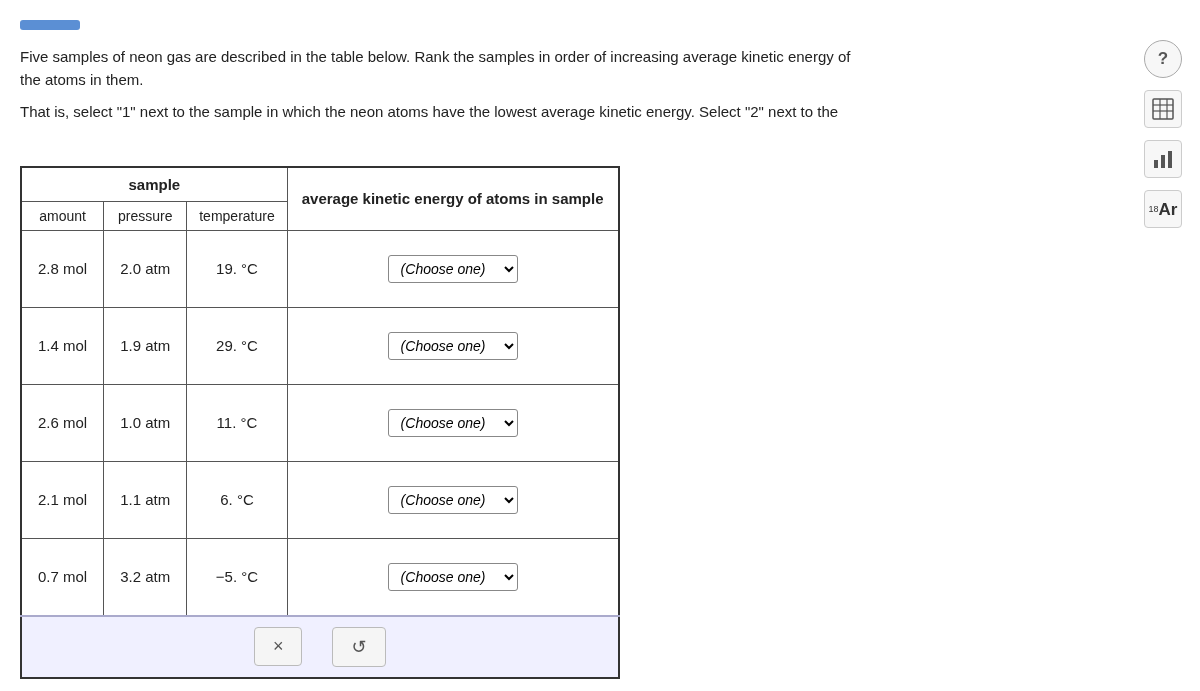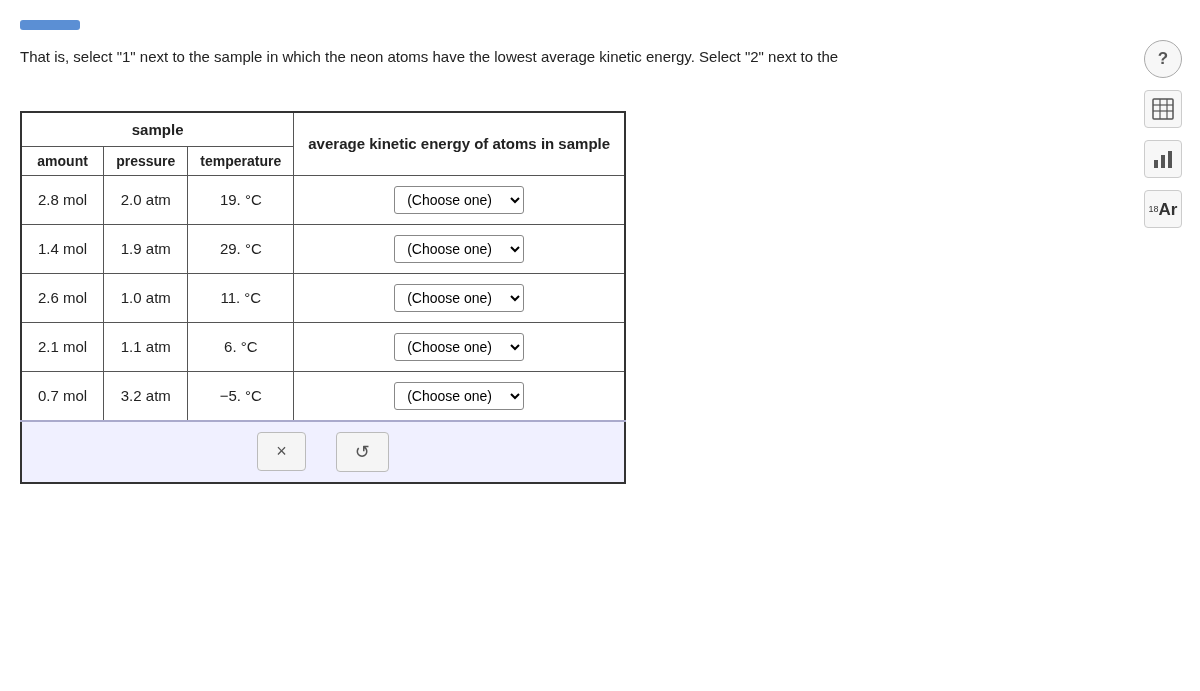--- a/index.html
+++ b/index.html
@@ -48,44 +48,45 @@
     }
 
     .header-avg {
       font-weight: bold;
       text-align: center;
       vertical-align: middle;
       line-height: 1.4;
     }
 
     .subheader th {
-      font-weight: bold;
+      font-weight: normal;
       font-size: 14px;
       padding: 6px 12px;
       border-top: 1.5px solid #555;
       margin-top: 11px;
     }
 
     .data-row td {
       font-size: 15px;
-      padding: 10px 16px;
+      padding: 24px 16px;
     }
 
     .dropdown-cell {
       padding: 8px 10px;
     }
 
     select {
       border: 1.5px solid #888;
       border-radius: 3px;
       padding: 4px 8px;
       font-size: 14px;
       background: #fff;
       cursor: pointer;
       min-width: 130px;
+      font-style: italic;
     }
 
     .action-row td {
       border-top: 2px solid #aac;
       padding: 10px;
       background: #f0f0ff;
     }
 
     .action-buttons {
       display: flex;
@@ -171,20 +172,24 @@
     }
   </style>
 </head>
 <body>
 
 
 
 <div class="top-blue-bar"></div>
 
 <div class="intro-text">
+  <p>
+    <span>Five samples of neon gas are described in the table below. Rank the samples in order of increasing average kinetic energy of</span><br>
+    <span>the atoms in them.</span>
+  </p>
   <p>
     <span>That is, select "1" next to the sample in which the neon atoms have the lowest average kinetic energy. Select "2" next to the</span><br>
   </p>
 </div>
 
 <div class="table-container">
   <table>
     <thead>
       <tr>
         <th colspan="3" class="colspan-header header-sample">sample</th>

